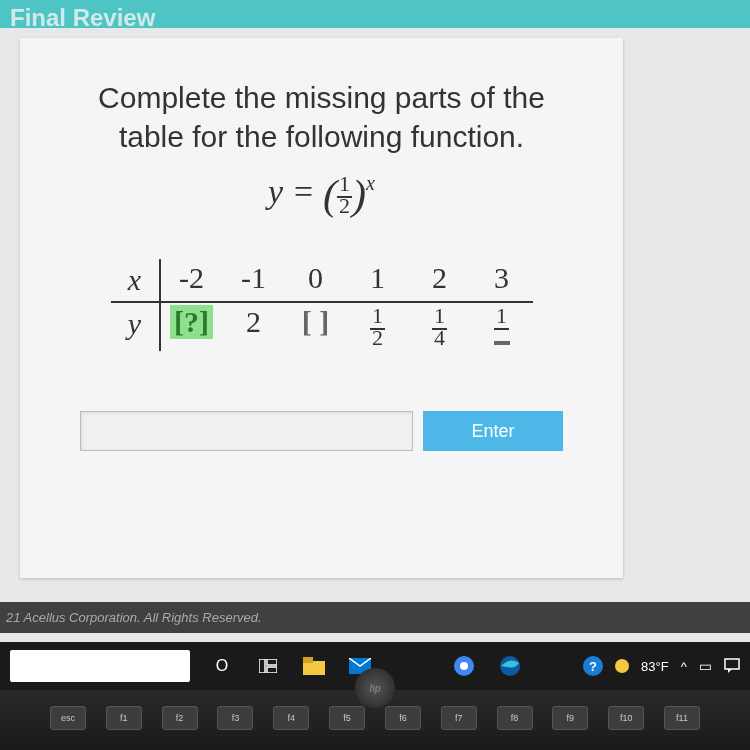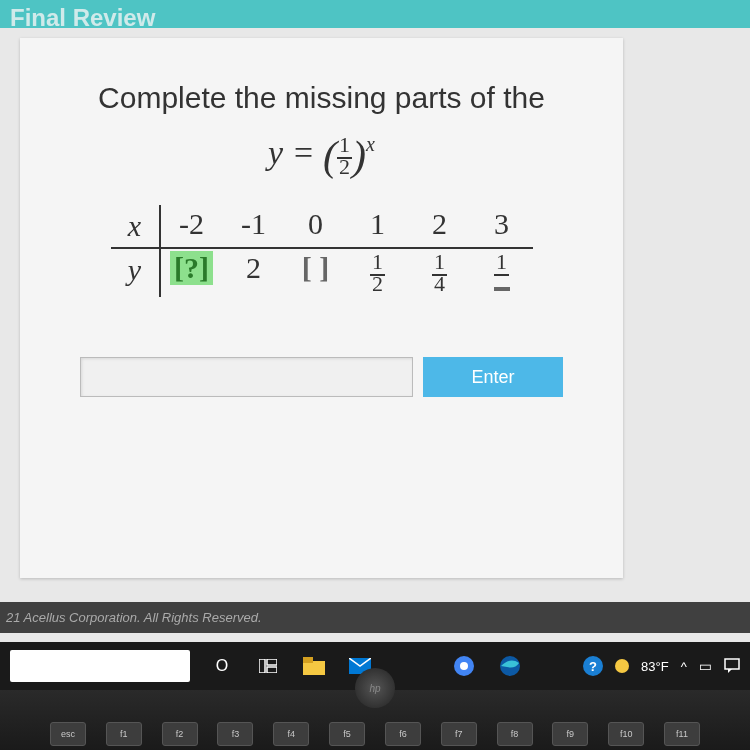--- a/index.html
+++ b/index.html
@@ -34,21 +34,21 @@
       line-height: 1.3;
       margin-bottom: 15px;
       text-align: center;
       font-family: "Segoe UI", Arial, sans-serif;
     }
     .equation {
       text-align: center;
       font-size: 34px;
       color: #333;
       font-style: italic;
-      margin-bottom: 25px;
+      margin-bottom: 40px;
       font-family: "Times New Roman", serif;
     }
     .equation .frac {
       display: inline-block;
       vertical-align: middle;
       text-align: center;
       font-size: 22px;
       line-height: 1;
       font-style: normal;
     }
@@ -178,21 +178,21 @@
     }
     .battery-icon::before { content: "▭"; font-size: 14px; color:#fff;}
     .keyboard-strip {
       position: absolute;
       bottom: 0;
       left: 0;
       width: 100%;
       height: 60px;
       background: linear-gradient(#2a2a2a, #1a1a1a);
       display: flex;
-      align-items: flex-end;
+      align-items: center;
       justify-content: space-around;
       padding: 0 40px 4px 40px;
     }
     .key {
       background: #3d3d3d;
       color: #c8c8c8;
       font-size: 9px;
       padding: 6px 10px;
       border-radius: 3px;
       border: 1px solid #555;
@@ -221,20 +221,21 @@
 </head>
 <body>
 
 <div class="header-bar">
   <span>Final Review</span>
 </div>
 
 <div class="content-area">
   <div class="question-text">
     <span>Complete the missing parts of the</span><br>
+    <span>table for the following function.</span>
   </div>
 
   <div class="equation">
     <span>y</span><span> = </span><span class="paren">(</span><span class="frac"><span class="num">1</span><br><span>2</span></span><span class="paren">)</span><span class="exp">x</span>
   </div>
 
   <div class="table-wrapper">
     <div class="math-table">
       <div class="label-cell row-top">x</div>
       <div class="value-cell row-top">-2</div>

